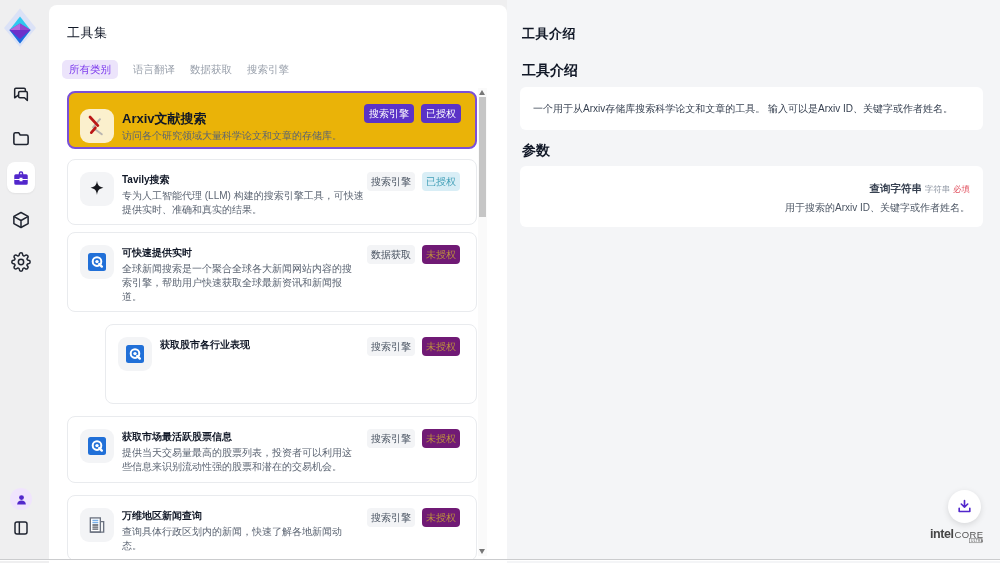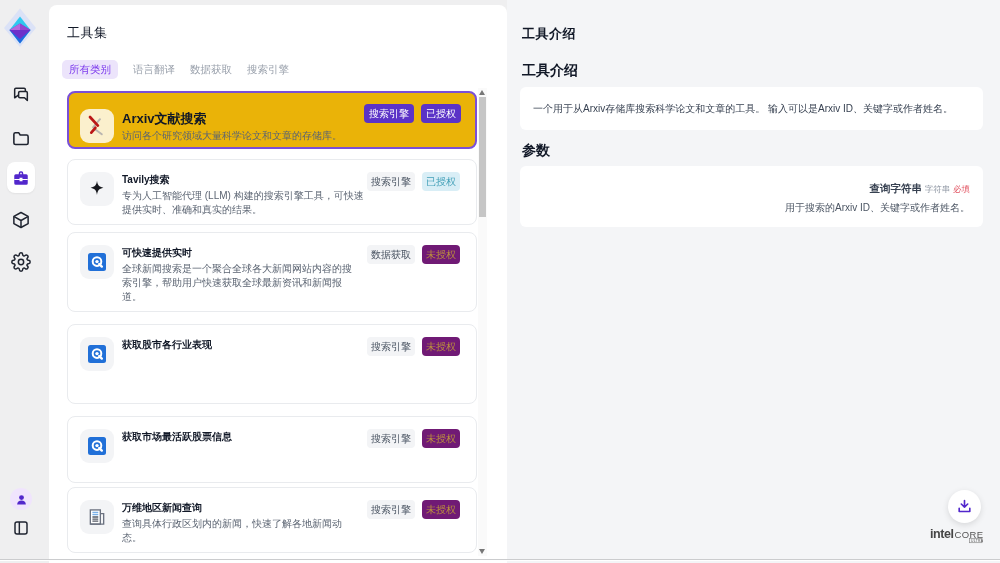--- a/index.html
+++ b/index.html
@@ -34,22 +34,22 @@
 .card.sel .trow { height:17px; }
 .card.sel .cdesc { margin-top:1px; }
 .bdg { height:19px; line-height:19px; font-size:10px; padding:0 4px; border-radius:4px; white-space:nowrap; }
 .bdg.purple { background:#5b33c7; color:#fff; padding:0 5px; }
 .bdg.gray { background:#f3f4f6; color:#4b5563; }
 .bdg.teal { background:#d9eef6; color:#43a0b8; }
 .bdg.amber { background:#701a75; color:#bb913d; }
 .c1 { min-height:58px; margin-bottom:9.5px; }
 .c2 { min-height:66px; margin-bottom:7px; }
 .c3 { min-height:80px; margin-bottom:12px; }
-.c4 { min-height:80px; margin-bottom:12px; }
-.c5 { min-height:67px; margin-bottom:4px; }
+.c4 { min-height:80px; margin-bottom:12px;margin-left:38px; }
+.c5 { min-height:67px; margin-bottom:12px; }
 .c6 { min-height:66px; }
 .cdesc { font-size:10px; line-height:14.3px; color:#5b6472; margin-top:2px; width:239px; }
 
 
 #sbar { position:absolute; left:429px; top:83px; width:9px; height:468px; background:#fafafa; }
 #sbar .thumb { position:absolute; left:1px; top:9px; width:7px; height:120px; background:#c6c6c6; }
 #sbar .arr { position:absolute; left:1px; width:0; height:0; border-left:3.5px solid transparent; border-right:3.5px solid transparent; }
 #sbar .up { top:2px; border-bottom:5px solid #777; }
 #sbar .down { bottom:2px; border-top:5px solid #777; }
 
@@ -208,20 +208,21 @@
           </svg>
       </div>
       <div class="cmain">
         <div class="trow">
             <div class="ctitle">获取市场最活跃股票信息</div>
           <div class="badges">
               <span class="bdg gray">搜索引擎</span>
               <span class="bdg amber">未授权</span>
             </div>
           </div>
+        <div class="cdesc">提供当天交易量最高的股票列表，投资者可以利用这些信息来识别流动性强的股票和潜在的交易机会。</div>
       </div>
     </div>
     <div class="card c6">
       <div class="cicon">
         <svg width="20" height="20" viewBox="0 0 24 24" fill="none" stroke="#6b7280" stroke-width="1.6">
             <rect x="4" y="3.5" width="12" height="17" fill="#fff"></rect>
             <path d="M16 8h4v12.5H4"></path>
             <path d="M6.5 6.5h7 M6.5 9h7" stroke="#7ab0e8"></path>
             <path d="M6.5 12h7 M6.5 14.5h7 M6.5 17h7" stroke="#555b66"></path>
           </svg>

